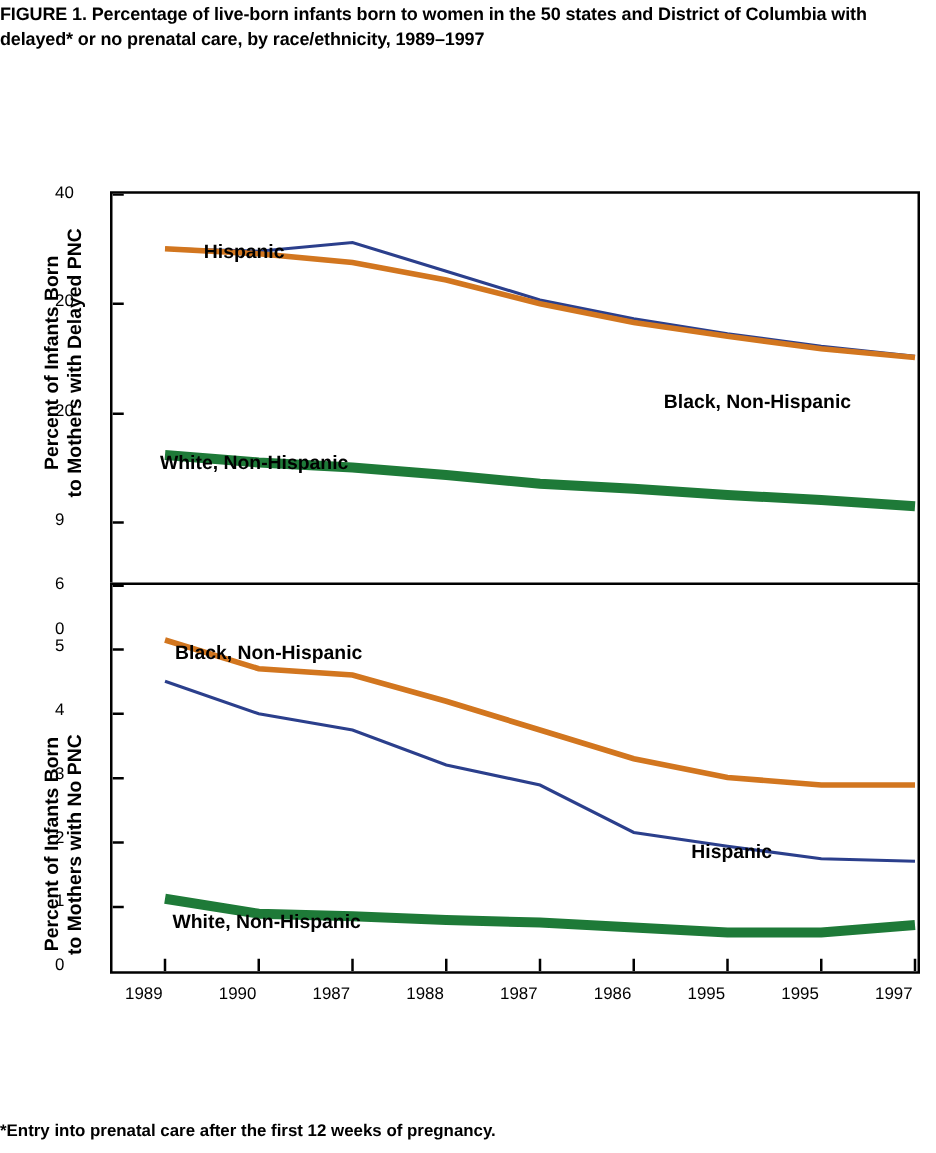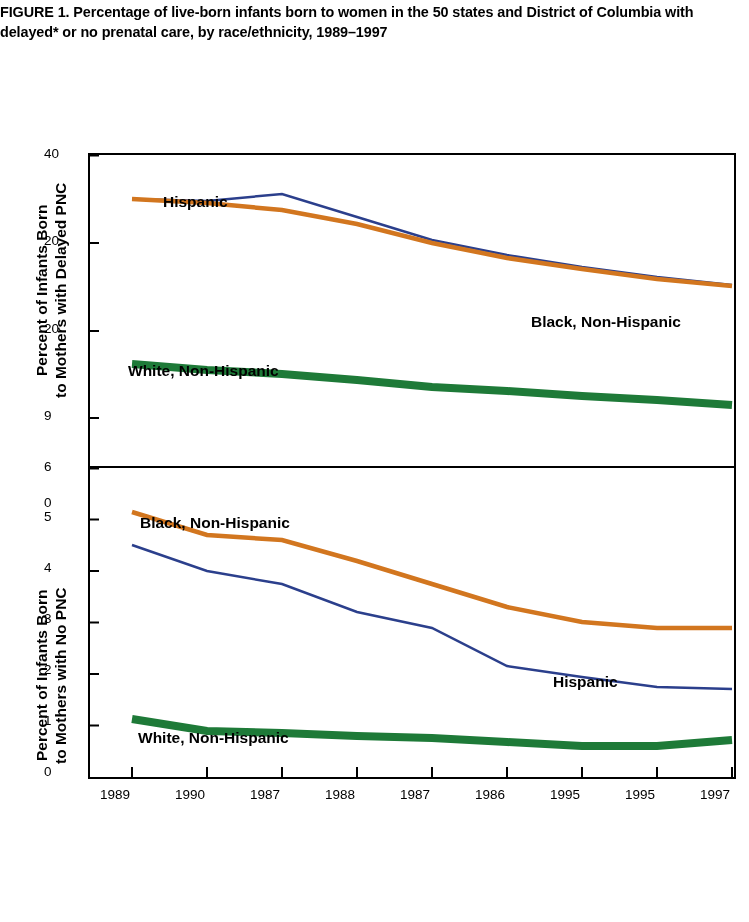--- a/index.html
+++ b/index.html
@@ -185,14 +185,15 @@
     <div class="xtick" style="left:175px; top:332px;">1990</div>
     <div class="xtick" style="left:250px; top:332px;">1987</div>
     <div class="xtick" style="left:325px; top:332px;">1988</div>
     <div class="xtick" style="left:400px; top:332px;">1987</div>
     <div class="xtick" style="left:475px; top:332px;">1986</div>
     <div class="xtick" style="left:550px; top:332px;">1995</div>
     <div class="xtick" style="left:625px; top:332px;">1995</div>
     <div class="xtick" style="left:700px; top:332px;">1997</div>
   </div>
 
+  <div class="footnote">*Entry into prenatal care after the first 12 weeks of pregnancy.</div>
 
 </div>
 
 </body></html>

